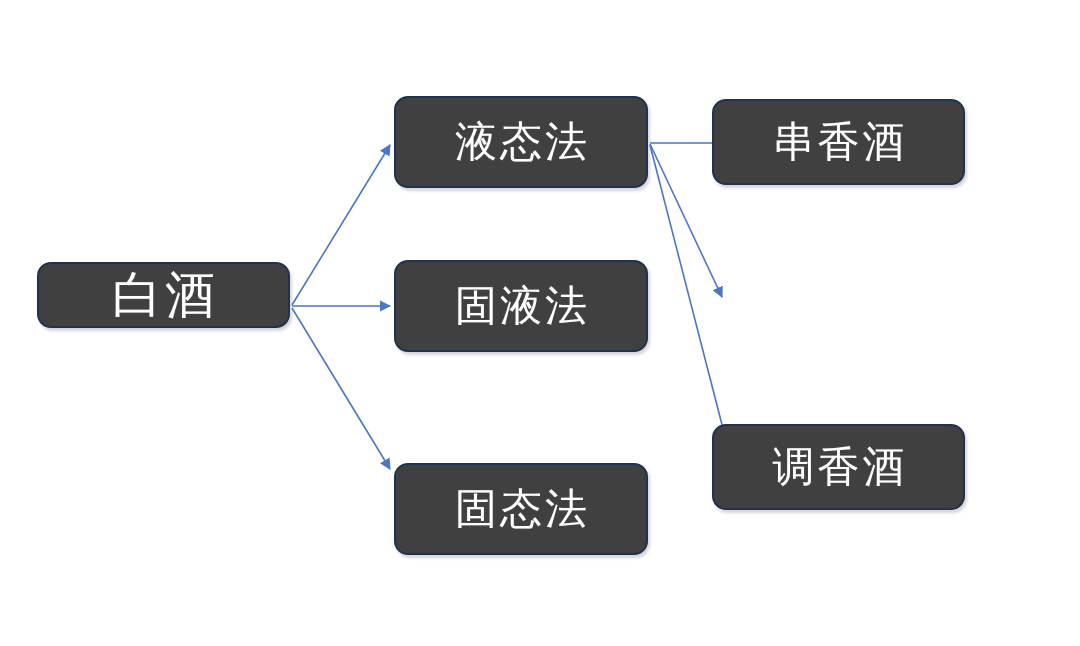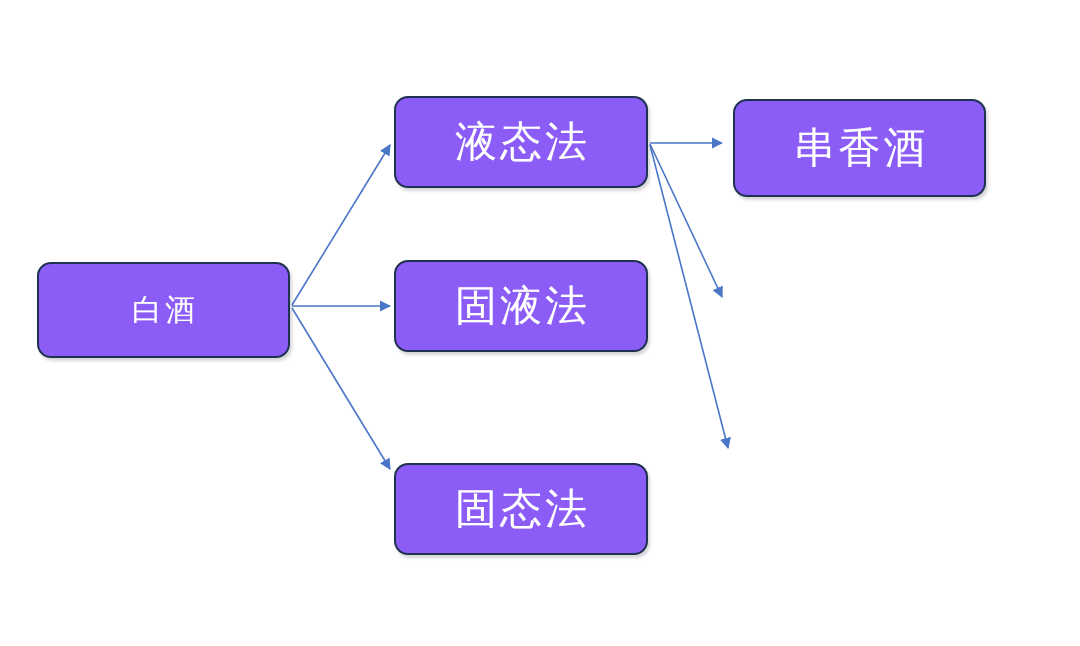--- a/index.html
+++ b/index.html
@@ -21,44 +21,44 @@
     position: absolute;
     left: 0;
     top: 0;
     width: 1080px;
     height: 646px;
     pointer-events: none;
   }
   .node {
     position: absolute;
     box-sizing: border-box;
-    background: #8b5cf6;
+    background: #404040;
     border: 2px solid #1F3252;
     border-radius: 14px;
     color: #ffffff;
     display: flex;
     align-items: center;
     justify-content: center;
     text-align: center;
     letter-spacing: 3px;
     text-shadow: 0 0 1px rgba(255,255,255,0.25);
     box-shadow: 2px 3px 3px rgba(120,120,130,0.30);
     z-index: 2;
   }
   .node-label {
     display: block;
     line-height: 1;
     padding-left: 3px;
   }
-  .n-root   { left: 37px;  top: 262px; width: 253px; height: 96px; font-size: 30px; }
+  .n-root   { left: 37px;  top: 262px; width: 253px; height: 66px; font-size: 50px; }
   .n-mid    { left: 394px; width: 254px; height: 92px; font-size: 42px; }
   .n-mid-1  { top: 96px; }
   .n-mid-2  { top: 260px; font-family: Liberation Serif, serif; }
   .n-mid-3  { top: 424px; margin-top: 39px; }
-  .n-right  { left: 733px; width: 253px; height: 98px; font-size: 42px; }
+  .n-right  { left: 712px; width: 253px; height: 86px; font-size: 42px; }
   .n-right-1 { top: 99px; }
   .n-right-2 { top: 263px; }
   .n-right-3 { top: 424px; }
 </style>
 </head>
 <body>
 
 <div id="canvas">
 
   <svg id="edge-layer" viewBox="0 0 1080 646" width="1080" height="646" xmlns="http://www.w3.org/2000/svg">
@@ -95,14 +95,17 @@
 
   <div class="node n-mid n-mid-3">
     <span class="node-label">固态法</span>
   </div>
 
   <div class="node n-right n-right-1">
     <span class="node-label">串香酒</span>
   </div>
 
 
+  <div class="node n-right n-right-3">
+    <span class="node-label">调香酒</span>
+  </div>
 
 </div>
 
 </body></html>

